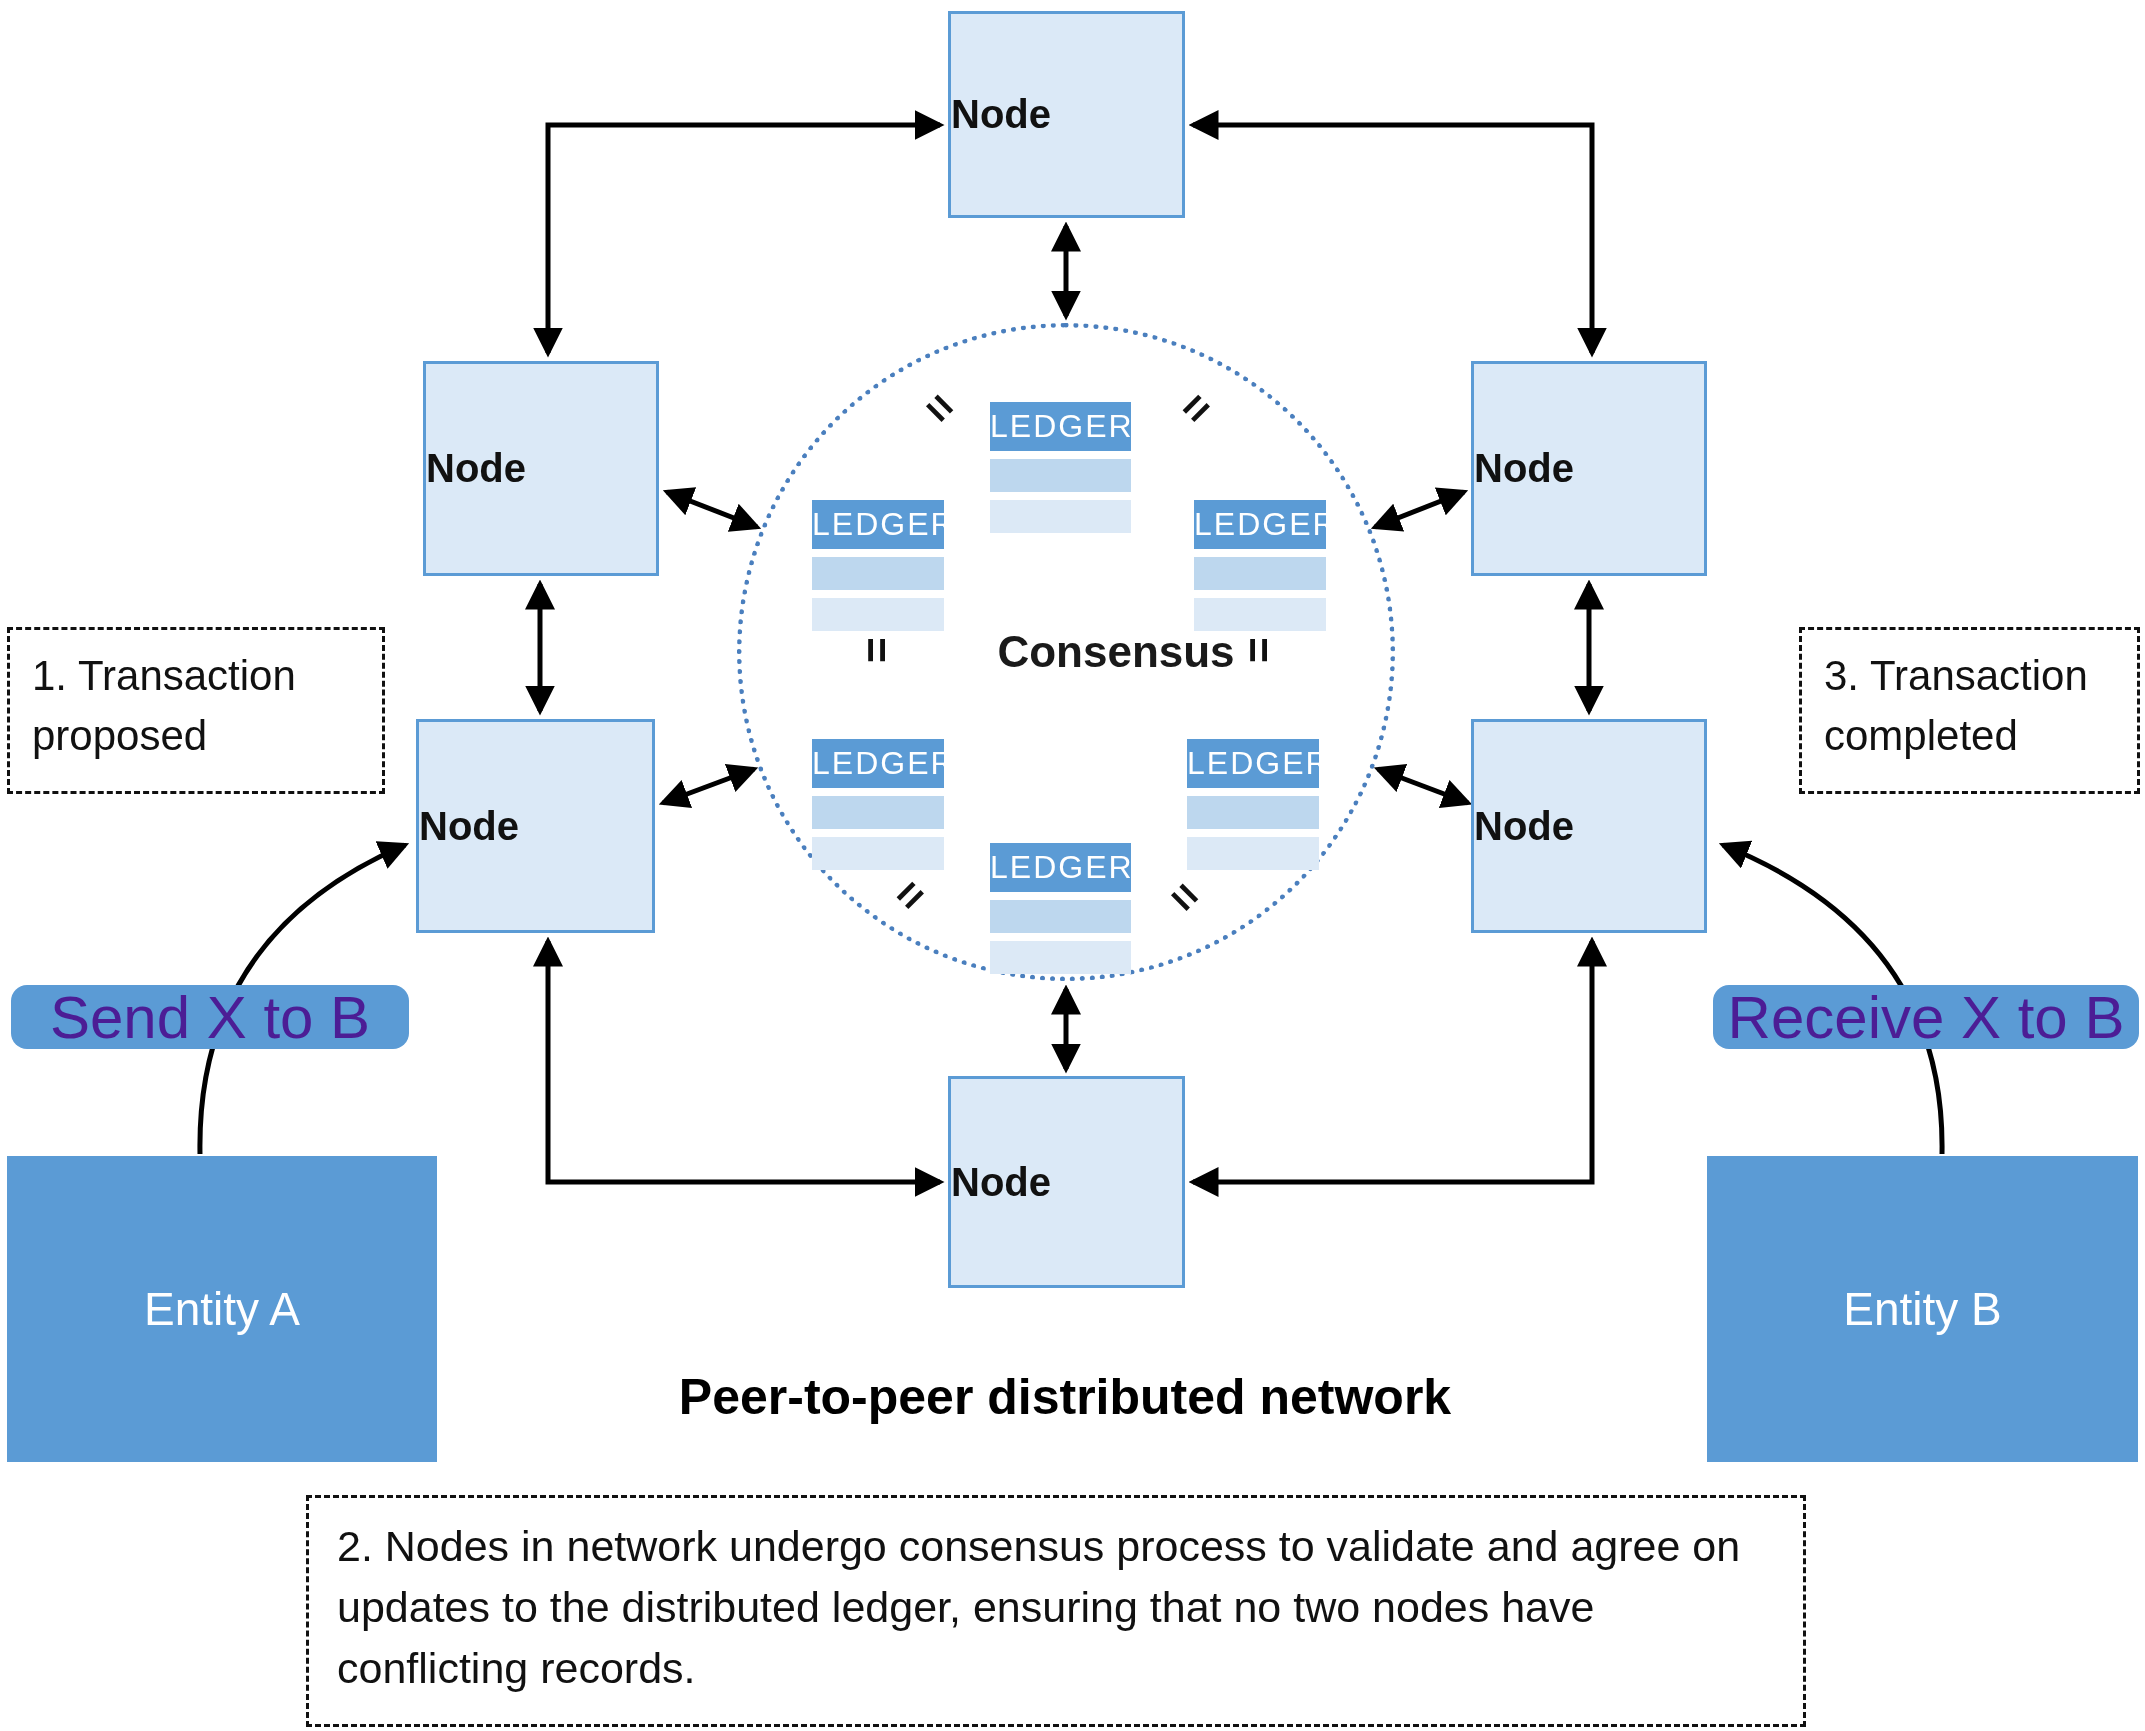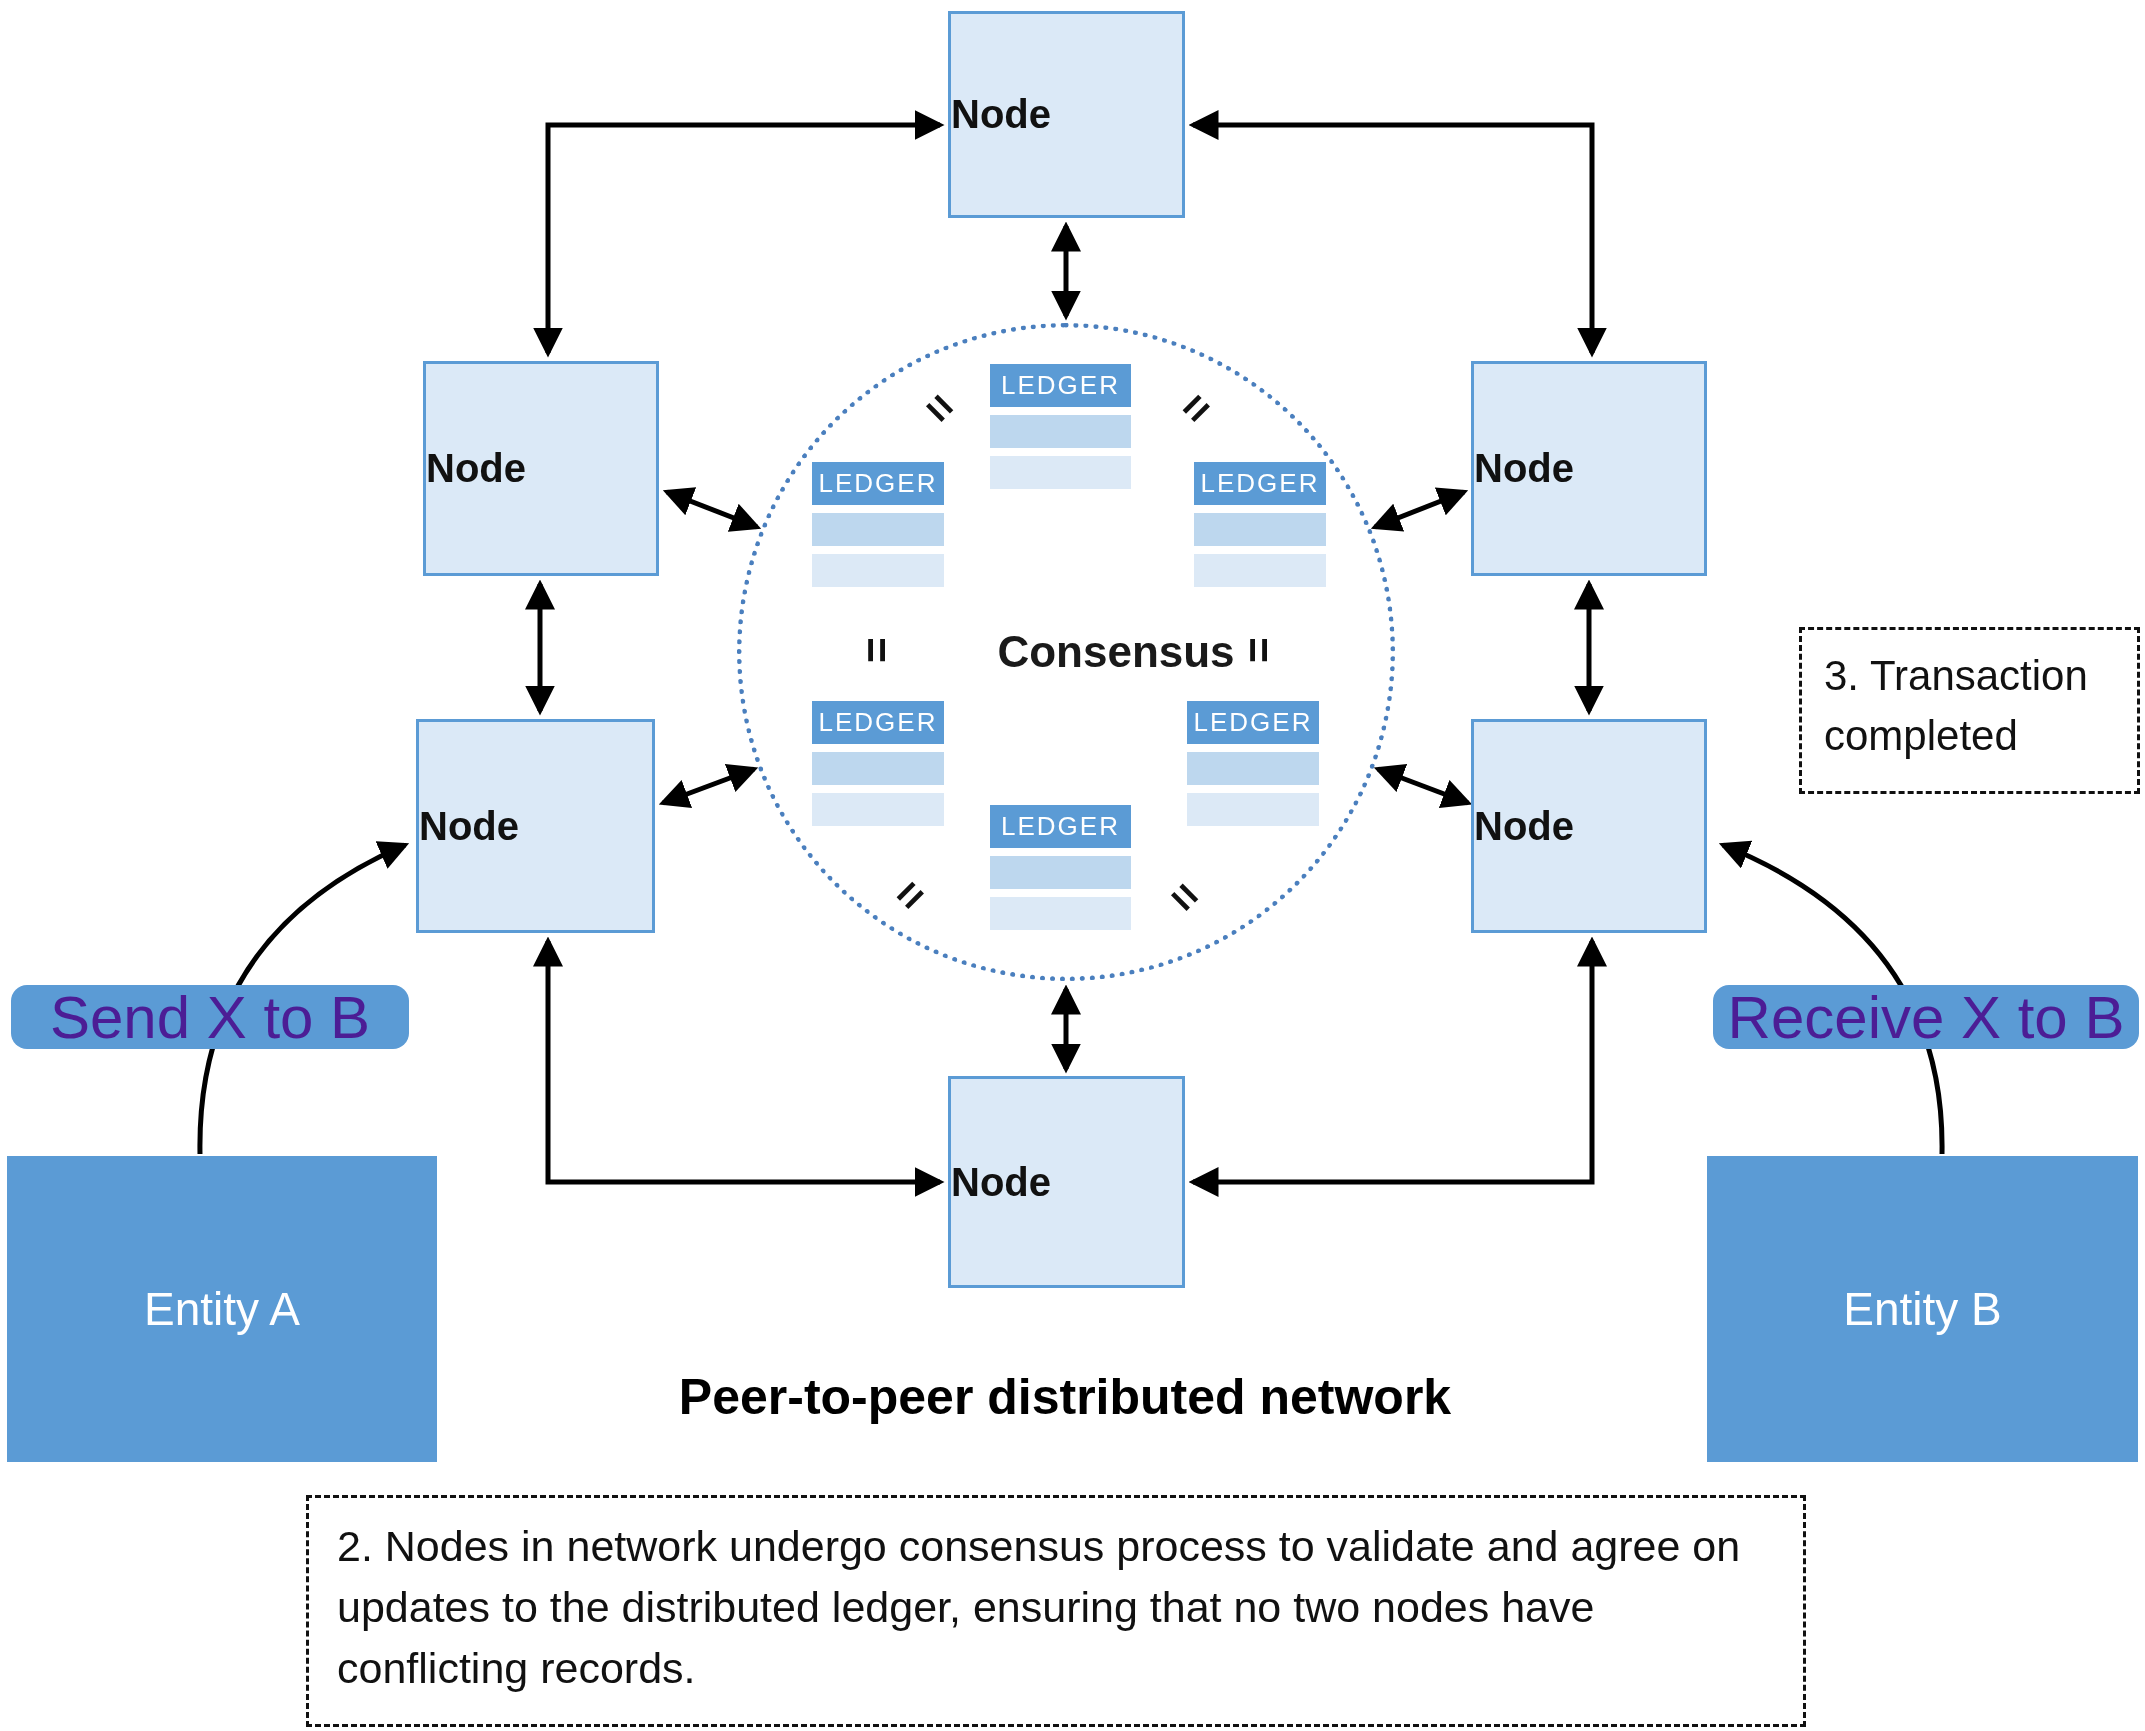--- a/index.html
+++ b/index.html
@@ -24,21 +24,21 @@
   .node-top    { left:948px;  top:11px;   width:237px; height:207px; }
   .node-ul     { left:423px;  top:361px;  width:236px; height:215px; }
   .node-ll     { left:416px;  top:719px;  width:239px; height:214px; }
   .node-ur     { left:1471px; top:361px;  width:236px; height:215px; }
   .node-lr     { left:1471px; top:719px;  width:236px; height:214px; }
   .node-bottom { left:948px;  top:1076px; width:237px; height:212px; }
 
   .ledger { position:absolute; z-index:2; display:flex; flex-direction:column; gap:8px; }
   .ledger-header {
     background:var(--ledger_header,#5b9bd5); color:#ffffff; text-align:center;
-    font-size:26px; letter-spacing:2px; padding:6px 0;
+    font-size:32px; letter-spacing:2px; padding:6px 0;margin-top:38px;
   }
   .ledger-row { height:33px; width:100%; }
   .row1 { background:var(--ledger_row1,#bdd7ee); }
   .row2 { background:var(--ledger_row2,#dce9f6); }
   .ledger-top    { left:990px;  top:364px; width:141px; }
   .ledger-ul     { left:812px;  top:462px; width:132px; }
   .ledger-ur     { left:1194px; top:462px; width:132px; }
   .ledger-ll     { left:812px;  top:701px; width:132px; }
   .ledger-lr     { left:1187px; top:701px; width:132px; }
   .ledger-bottom { left:990px;  top:805px; width:141px; }
@@ -167,20 +167,21 @@
 
   <div class="consensus-label">Consensus</div>
 
   <div class="equals eq1">=</div>
   <div class="equals eq2">=</div>
   <div class="equals eq3">=</div>
   <div class="equals eq4">=</div>
   <div class="equals eq5">=</div>
   <div class="equals eq6">=</div>
 
+  <div class="dashed step1">1. Transaction proposed</div>
   <div class="dashed step3">3. Transaction completed</div>
 
   <div class="pill pill-send">
     <span>Send X to B</span>
   </div>
   <div class="pill pill-receive">
     <span>Receive X to B</span>
   </div>
 
   <div class="entity entity-b">

